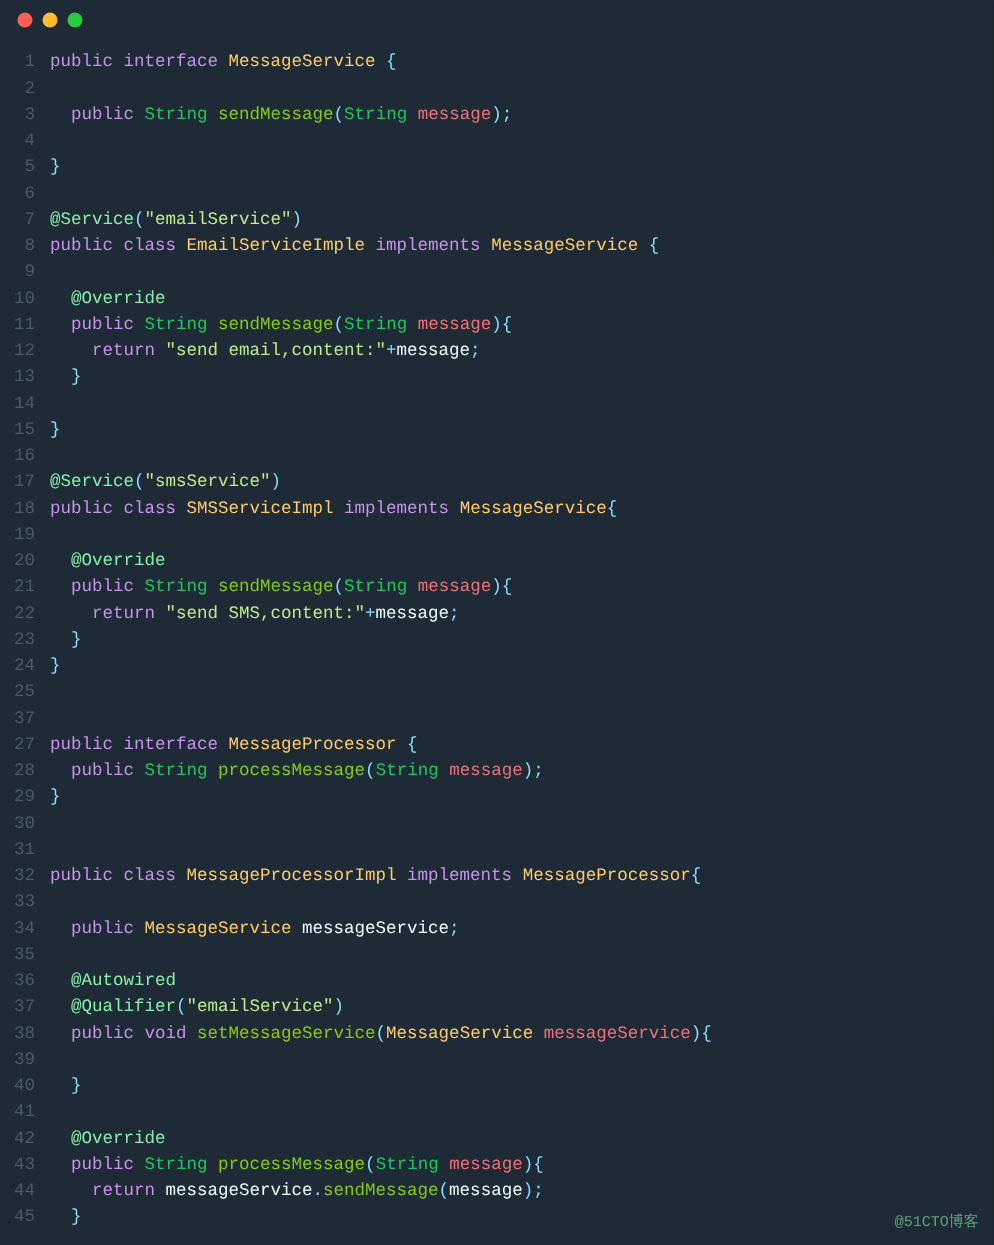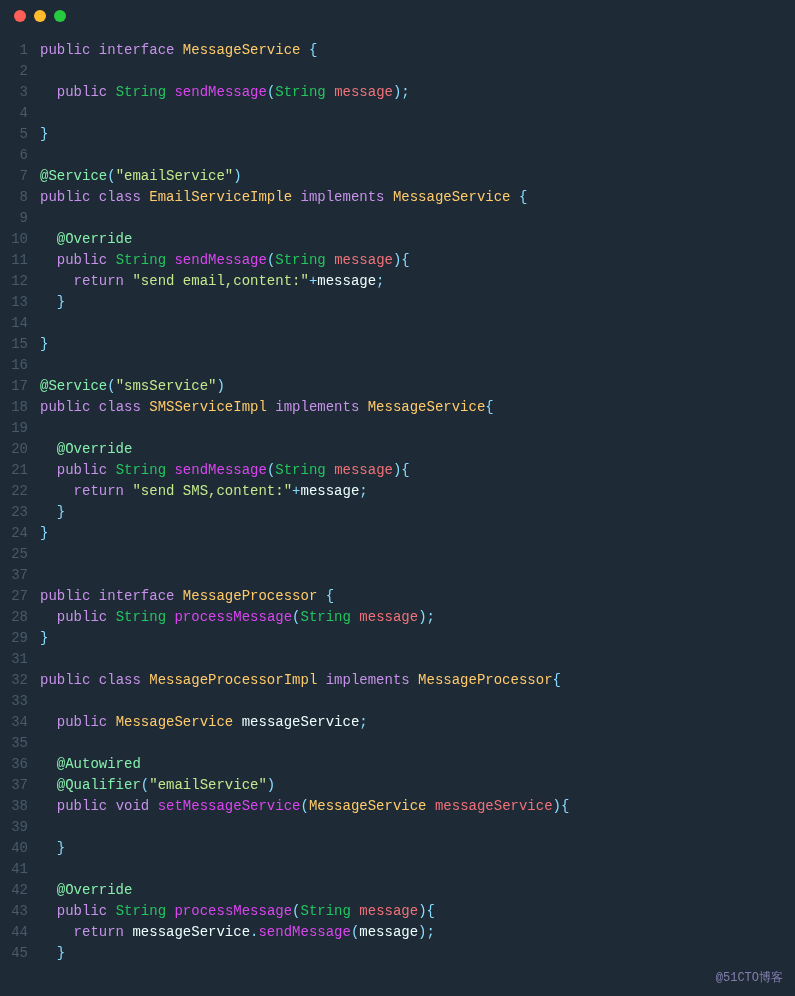--- a/index.html
+++ b/index.html
@@ -54,30 +54,30 @@
       flex-shrink: 0;
     }
     .code {
       color: #a9b7c6;
     }
     .kw { color: #c792ea; }
     .pkw { color: #c792ea; }
     .cls { color: #ffcb6b; }
     .type { color: #22c55e; }
     .str { color: #c3e88d; }
-    .method { color: #d946ef; }
+    .method { color: #84cc16; }
     .punc { color: #89ddff; }
     .ident { color: #f07178; }
     .var { color: #eeffff; }
     .anno { color: #86efac; }
     .watermark {
       position: absolute;
       bottom: 10px;
       right: 12px;
-      color: #c4b5fd;
+      color: #86efac;
       font-size: 12px;
       opacity: 0.6;
     }
   </style>
 </head>
 <body>
 
 <div class="window">
   <div class="titlebar">
     <div class="traffic-light tl-red"></div>
@@ -107,20 +107,21 @@
       <div class="line"><span class="gutter">20</span><span class="code"><span>  </span><span class="anno">@Override</span></span></div>
       <div class="line"><span class="gutter">21</span><span class="code"><span>  </span><span class="pkw">public</span><span> </span><span class="type">String</span><span> </span><span class="method">sendMessage</span><span class="punc">(</span><span class="type">String</span><span> </span><span class="ident">message</span><span class="punc">)</span><span class="punc">{</span></span></div>
       <div class="line"><span class="gutter">22</span><span class="code"><span>    </span><span class="kw">return</span><span> </span><span class="str">"send SMS,content:"</span><span class="punc">+</span><span class="var">message</span><span class="punc">;</span></span></div>
       <div class="line"><span class="gutter">23</span><span class="code"><span>  </span><span class="punc">}</span></span></div>
       <div class="line"><span class="gutter">24</span><span class="code"><span class="punc">}</span></span></div>
       <div class="line"><span class="gutter">25</span><span class="code"></span></div>
       <div class="line"><span class="gutter">37</span><span class="code"></span></div>
       <div class="line"><span class="gutter">27</span><span class="code"><span class="pkw">public</span><span> </span><span class="pkw">interface</span><span> </span><span class="cls">MessageProcessor</span><span> </span><span class="punc">{</span></span></div>
       <div class="line"><span class="gutter">28</span><span class="code"><span>  </span><span class="pkw">public</span><span> </span><span class="type">String</span><span> </span><span class="method">processMessage</span><span class="punc">(</span><span class="type">String</span><span> </span><span class="ident">message</span><span class="punc">)</span><span class="punc">;</span></span></div>
       <div class="line"><span class="gutter">29</span><span class="code"><span class="punc">}</span></span></div>
+      <div class="line"><span class="gutter">30</span><span class="code"></span></div>
       <div class="line"><span class="gutter">31</span><span class="code"></span></div>
       <div class="line"><span class="gutter">32</span><span class="code"><span class="pkw">public</span><span> </span><span class="pkw">class</span><span> </span><span class="cls">MessageProcessorImpl</span><span> </span><span class="pkw">implements</span><span> </span><span class="cls">MessageProcessor</span><span class="punc">{</span></span></div>
       <div class="line"><span class="gutter">33</span><span class="code"></span></div>
       <div class="line"><span class="gutter">34</span><span class="code"><span>  </span><span class="pkw">public</span><span> </span><span class="cls">MessageService</span><span> </span><span class="var">messageService</span><span class="punc">;</span></span></div>
       <div class="line"><span class="gutter">35</span><span class="code"></span></div>
       <div class="line"><span class="gutter">36</span><span class="code"><span>  </span><span class="anno">@Autowired</span></span></div>
       <div class="line"><span class="gutter">37</span><span class="code"><span>  </span><span class="anno">@Qualifier</span><span class="punc">(</span><span class="str">"emailService"</span><span class="punc">)</span></span></div>
       <div class="line"><span class="gutter">38</span><span class="code"><span>  </span><span class="pkw">public</span><span> </span><span class="kw">void</span><span> </span><span class="method">setMessageService</span><span class="punc">(</span><span class="cls">MessageService</span><span> </span><span class="ident">messageService</span><span class="punc">)</span><span class="punc">{</span></span></div>
       <div class="line"><span class="gutter">39</span></div>
       <div class="line"><span class="gutter">40</span><span class="code"><span>  </span><span class="punc">}</span></span></div>

